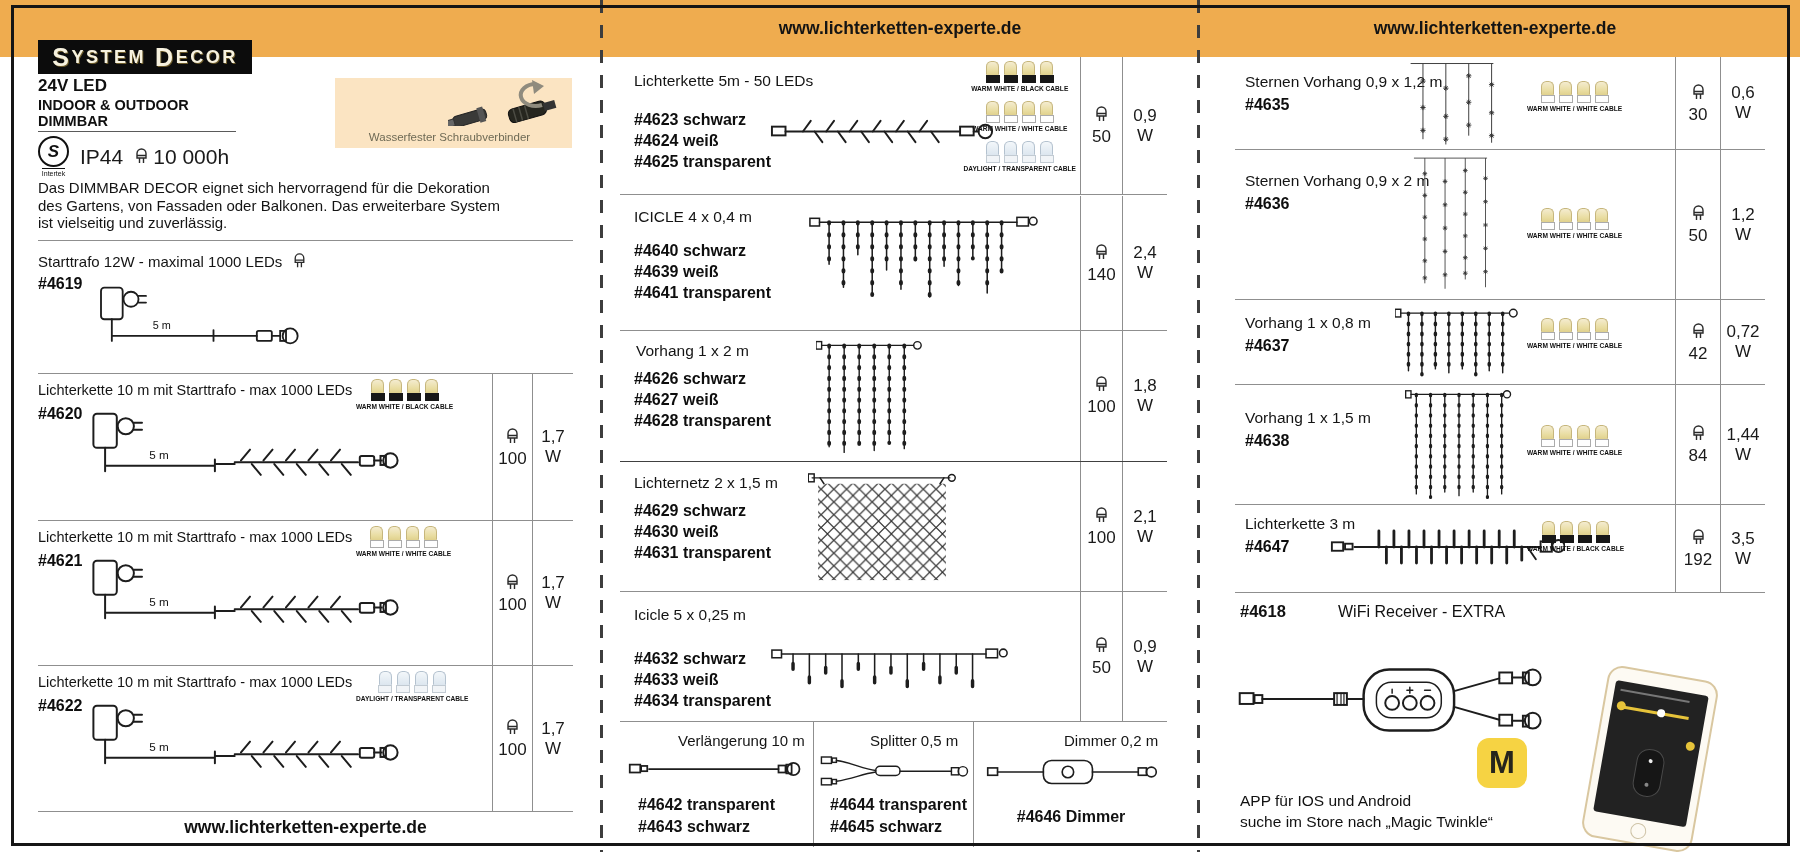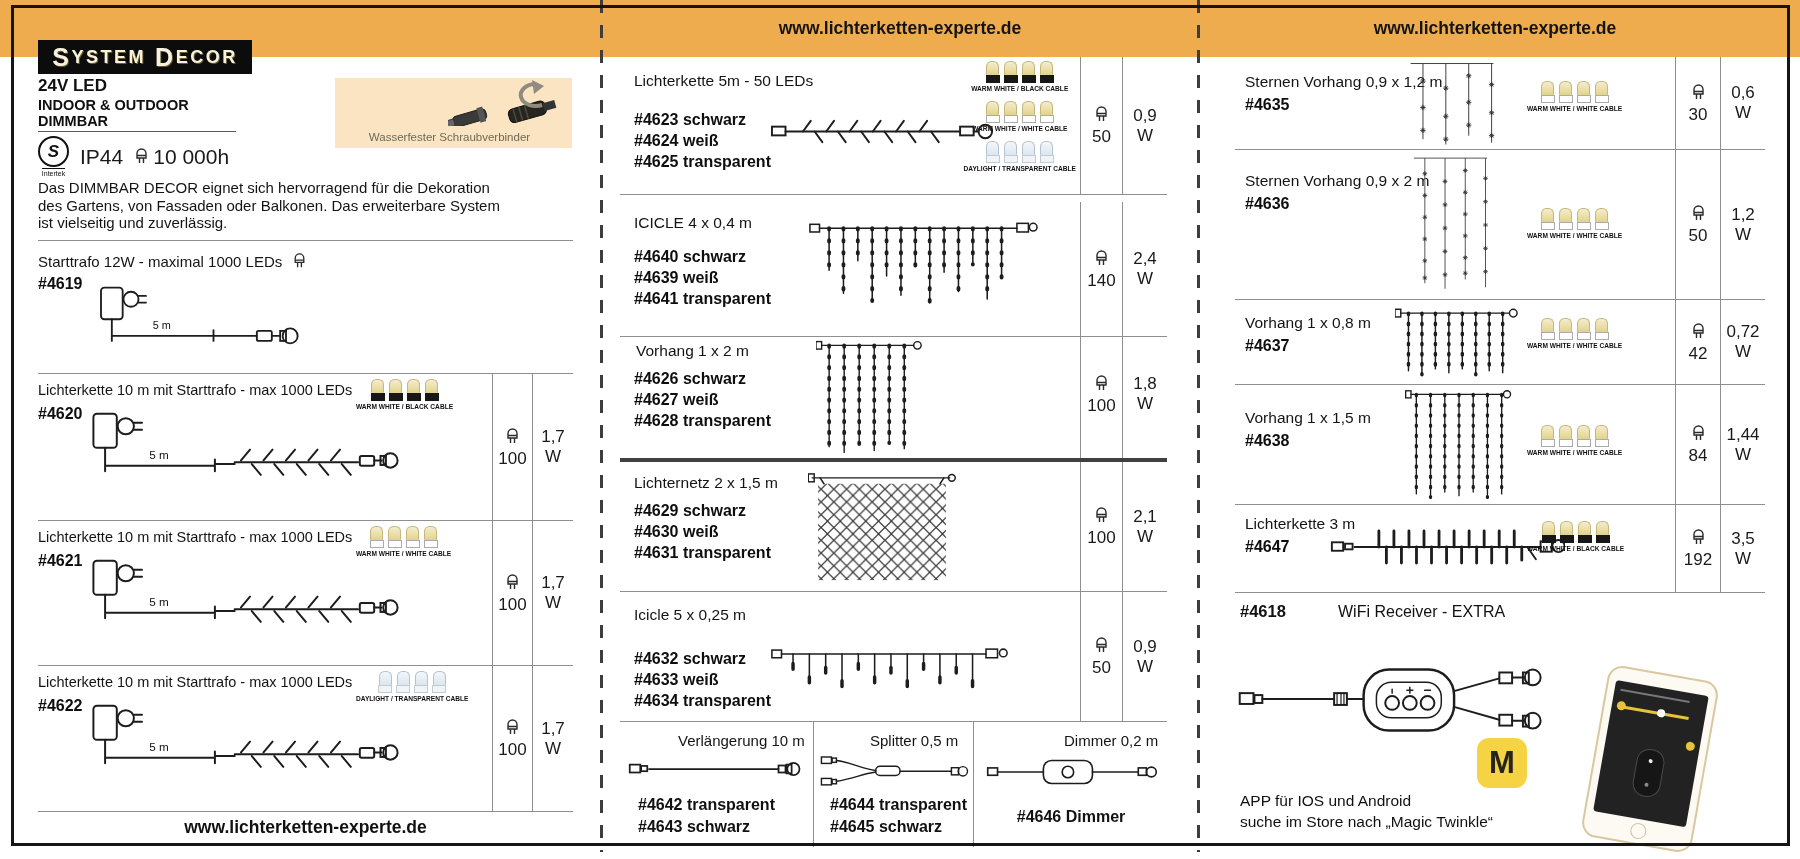--- a/index.html
+++ b/index.html
@@ -441,21 +441,21 @@
       <div>50</div>
     </div>
     <div class="cell-watt" style="width:45px;">
       <div class="watt-lines">
           <div>0,9</div>
           <div>W</div>
         </div>
     </div>
   </div>
 
-  <div class="prow" style="left:620px;top:202px;width:547px;height:135px;border-top:none;border-bottom:1px solid #8f8f8f;">
+  <div class="prow" style="left:620px;top:196px;width:547px;height:135px;border-top:none;border-bottom:1px solid #8f8f8f;">
     <div class="cell-info" style="width:460px;">
       <div class="ptitle" style="left:14px;top:12px;font-size:15.5px;">ICICLE 4 x 0,4 m</div>
       <div class="psku" style="left:14px;top:44px;">
         <div>#4640 schwarz</div>
         <div>#4639 weiß</div>
         <div>#4641 transparent</div>
       </div>
       <svg class="abs" style="left:188px;top:18px;" width="230" height="92" viewBox="0 0 240 95">
         <g stroke="#1d1d1d" fill="none" stroke-width="1.6" stroke-linecap="round">
           <rect x="2" y="4" width="10" height="8"></rect>
@@ -477,21 +477,21 @@
       <div>140</div>
     </div>
     <div class="cell-watt" style="width:45px;">
       <div class="watt-lines">
           <div>2,4</div>
           <div>W</div>
         </div>
     </div>
   </div>
 
-  <div class="prow" style="left:620px;top:330px;width:547px;height:132px;border-top:none;border-bottom:4px solid #404040;">
+  <div class="prow" style="left:620px;top:330px;width:547px;height:132px;border-top:none;border-bottom:1px solid #404040;">
     <div class="cell-info" style="width:460px;">
       <div class="ptitle" style="left:16px;top:12px;font-size:15.5px;">Vorhang 1 x 2 m</div>
       <div class="psku" style="left:14px;top:38px;">
         <div>#4626 schwarz</div>
         <div>#4627 weiß</div>
         <div>#4628 transparent</div>
       </div>
       <svg class="abs" style="left:196px;top:8px;" width="108" height="118" viewBox="0 0 115 122">
         <g stroke="#1d1d1d" fill="none" stroke-width="1.5" stroke-linecap="round">
           <rect x="0" y="2" width="6" height="8"></rect>

